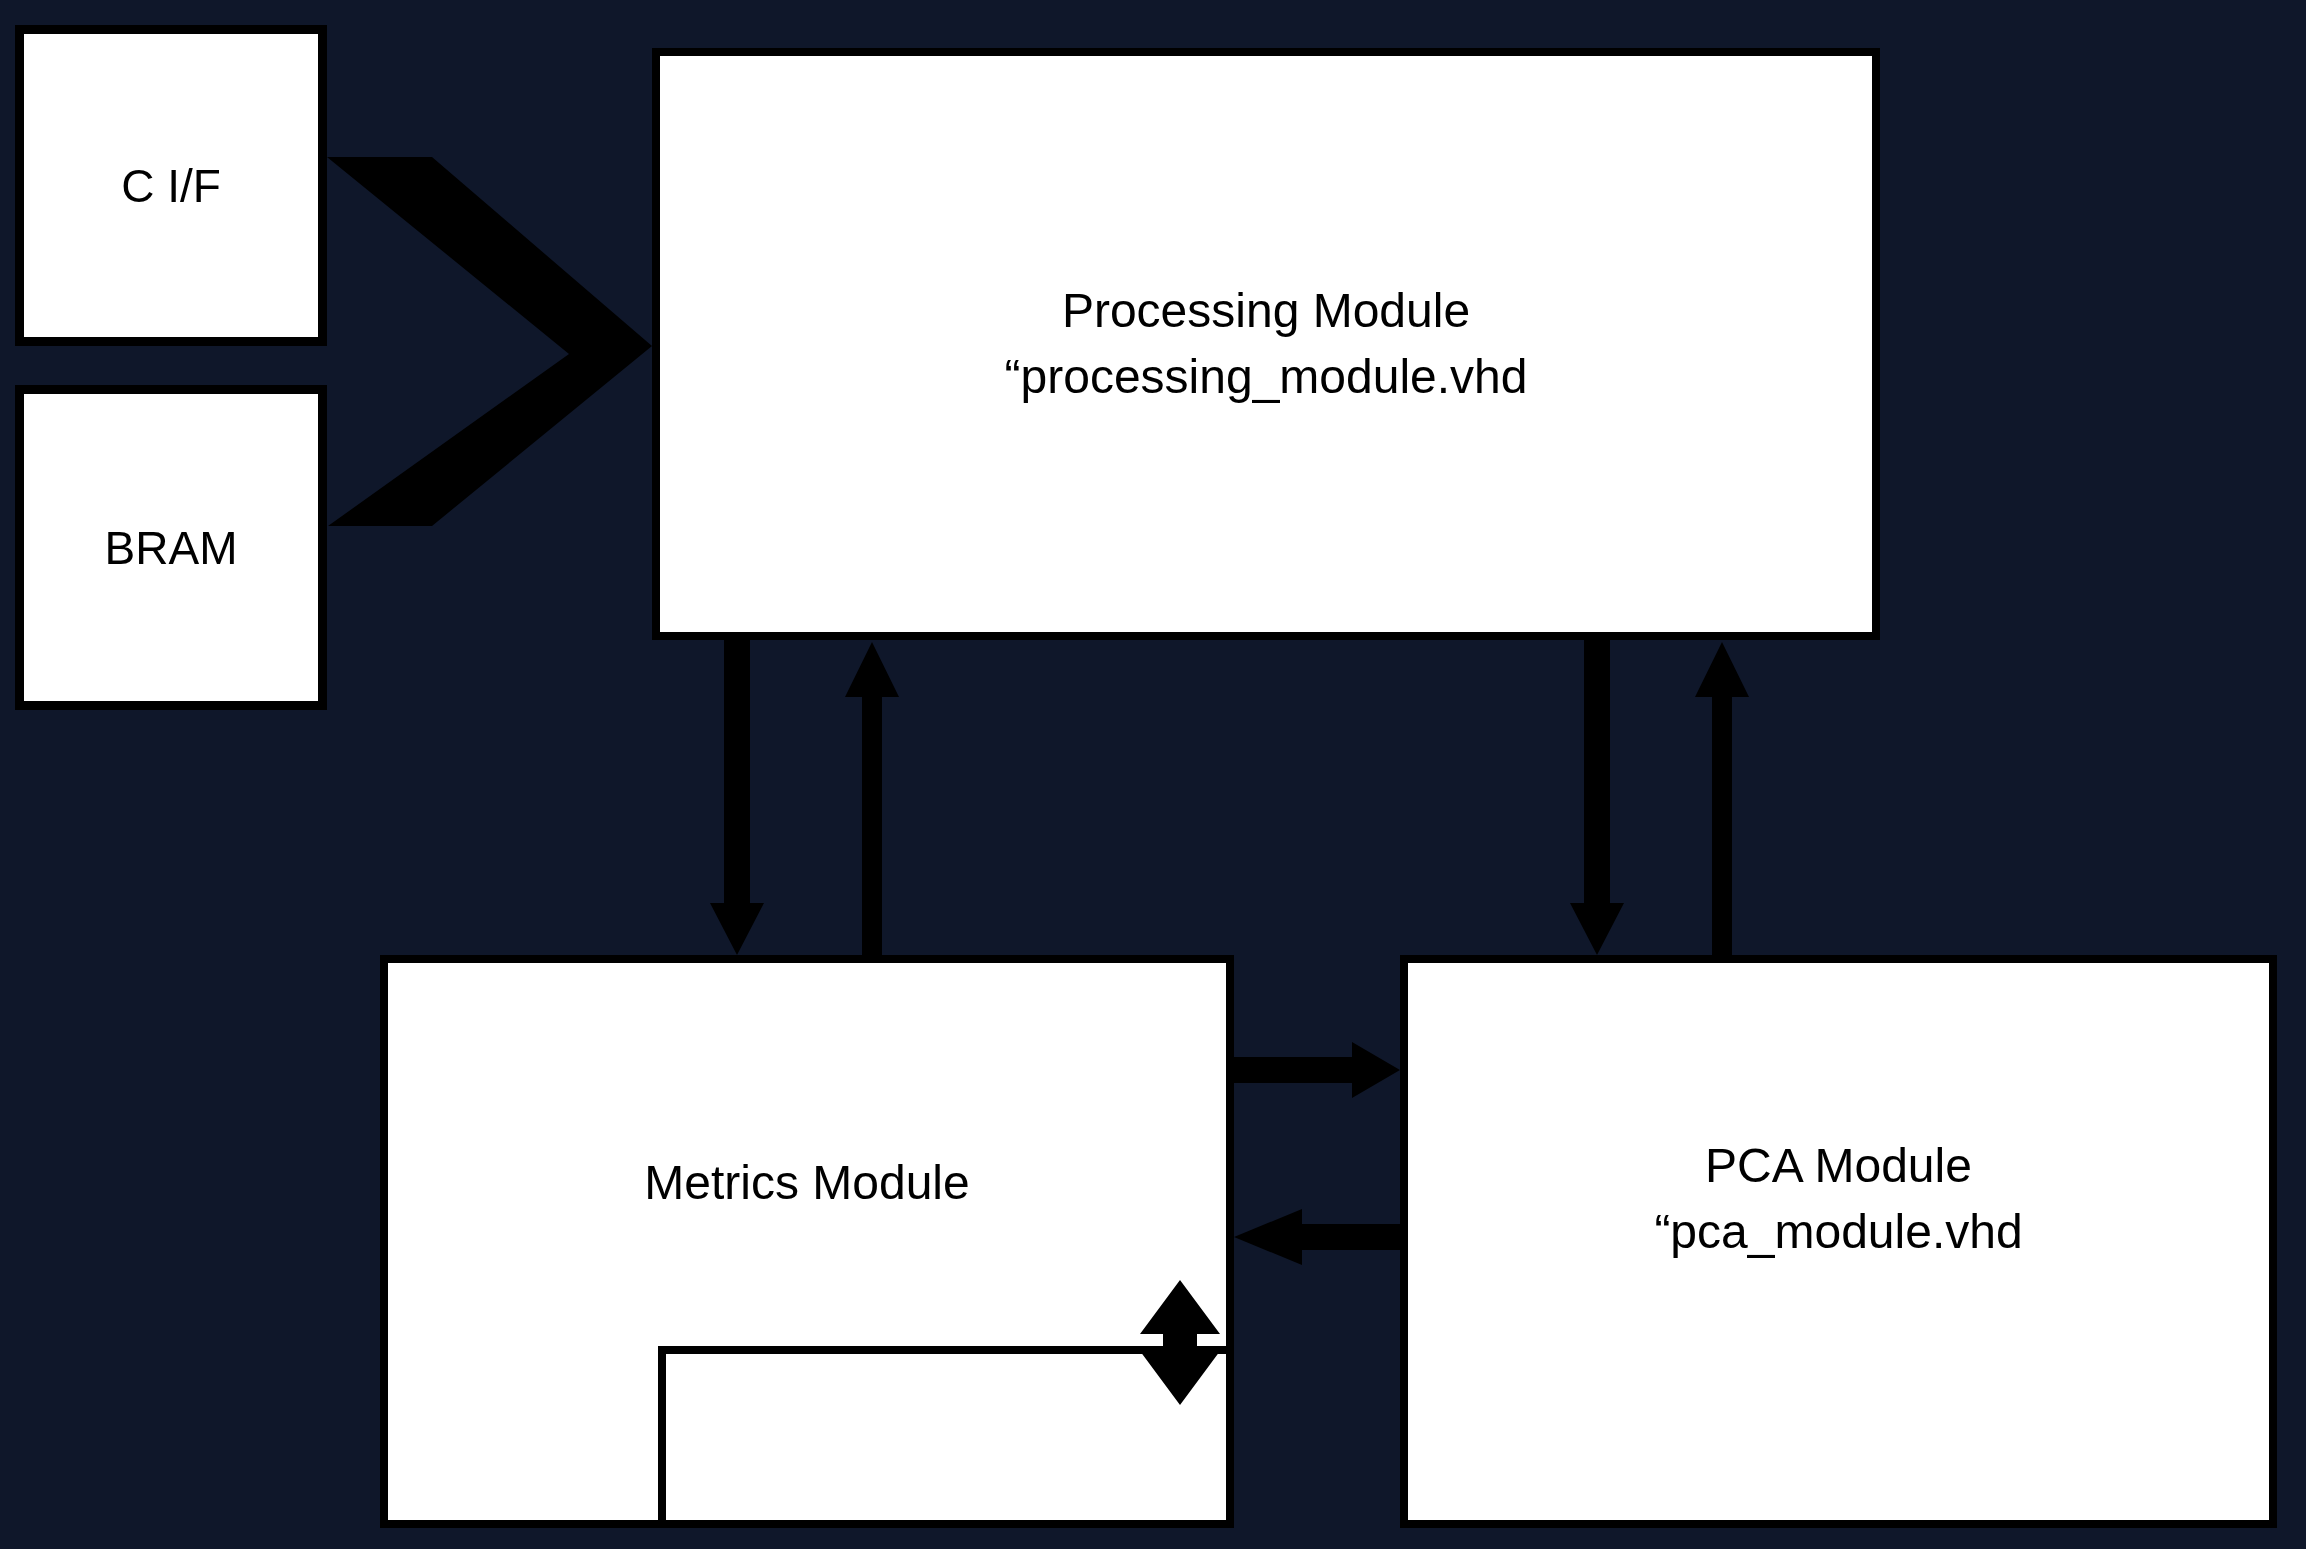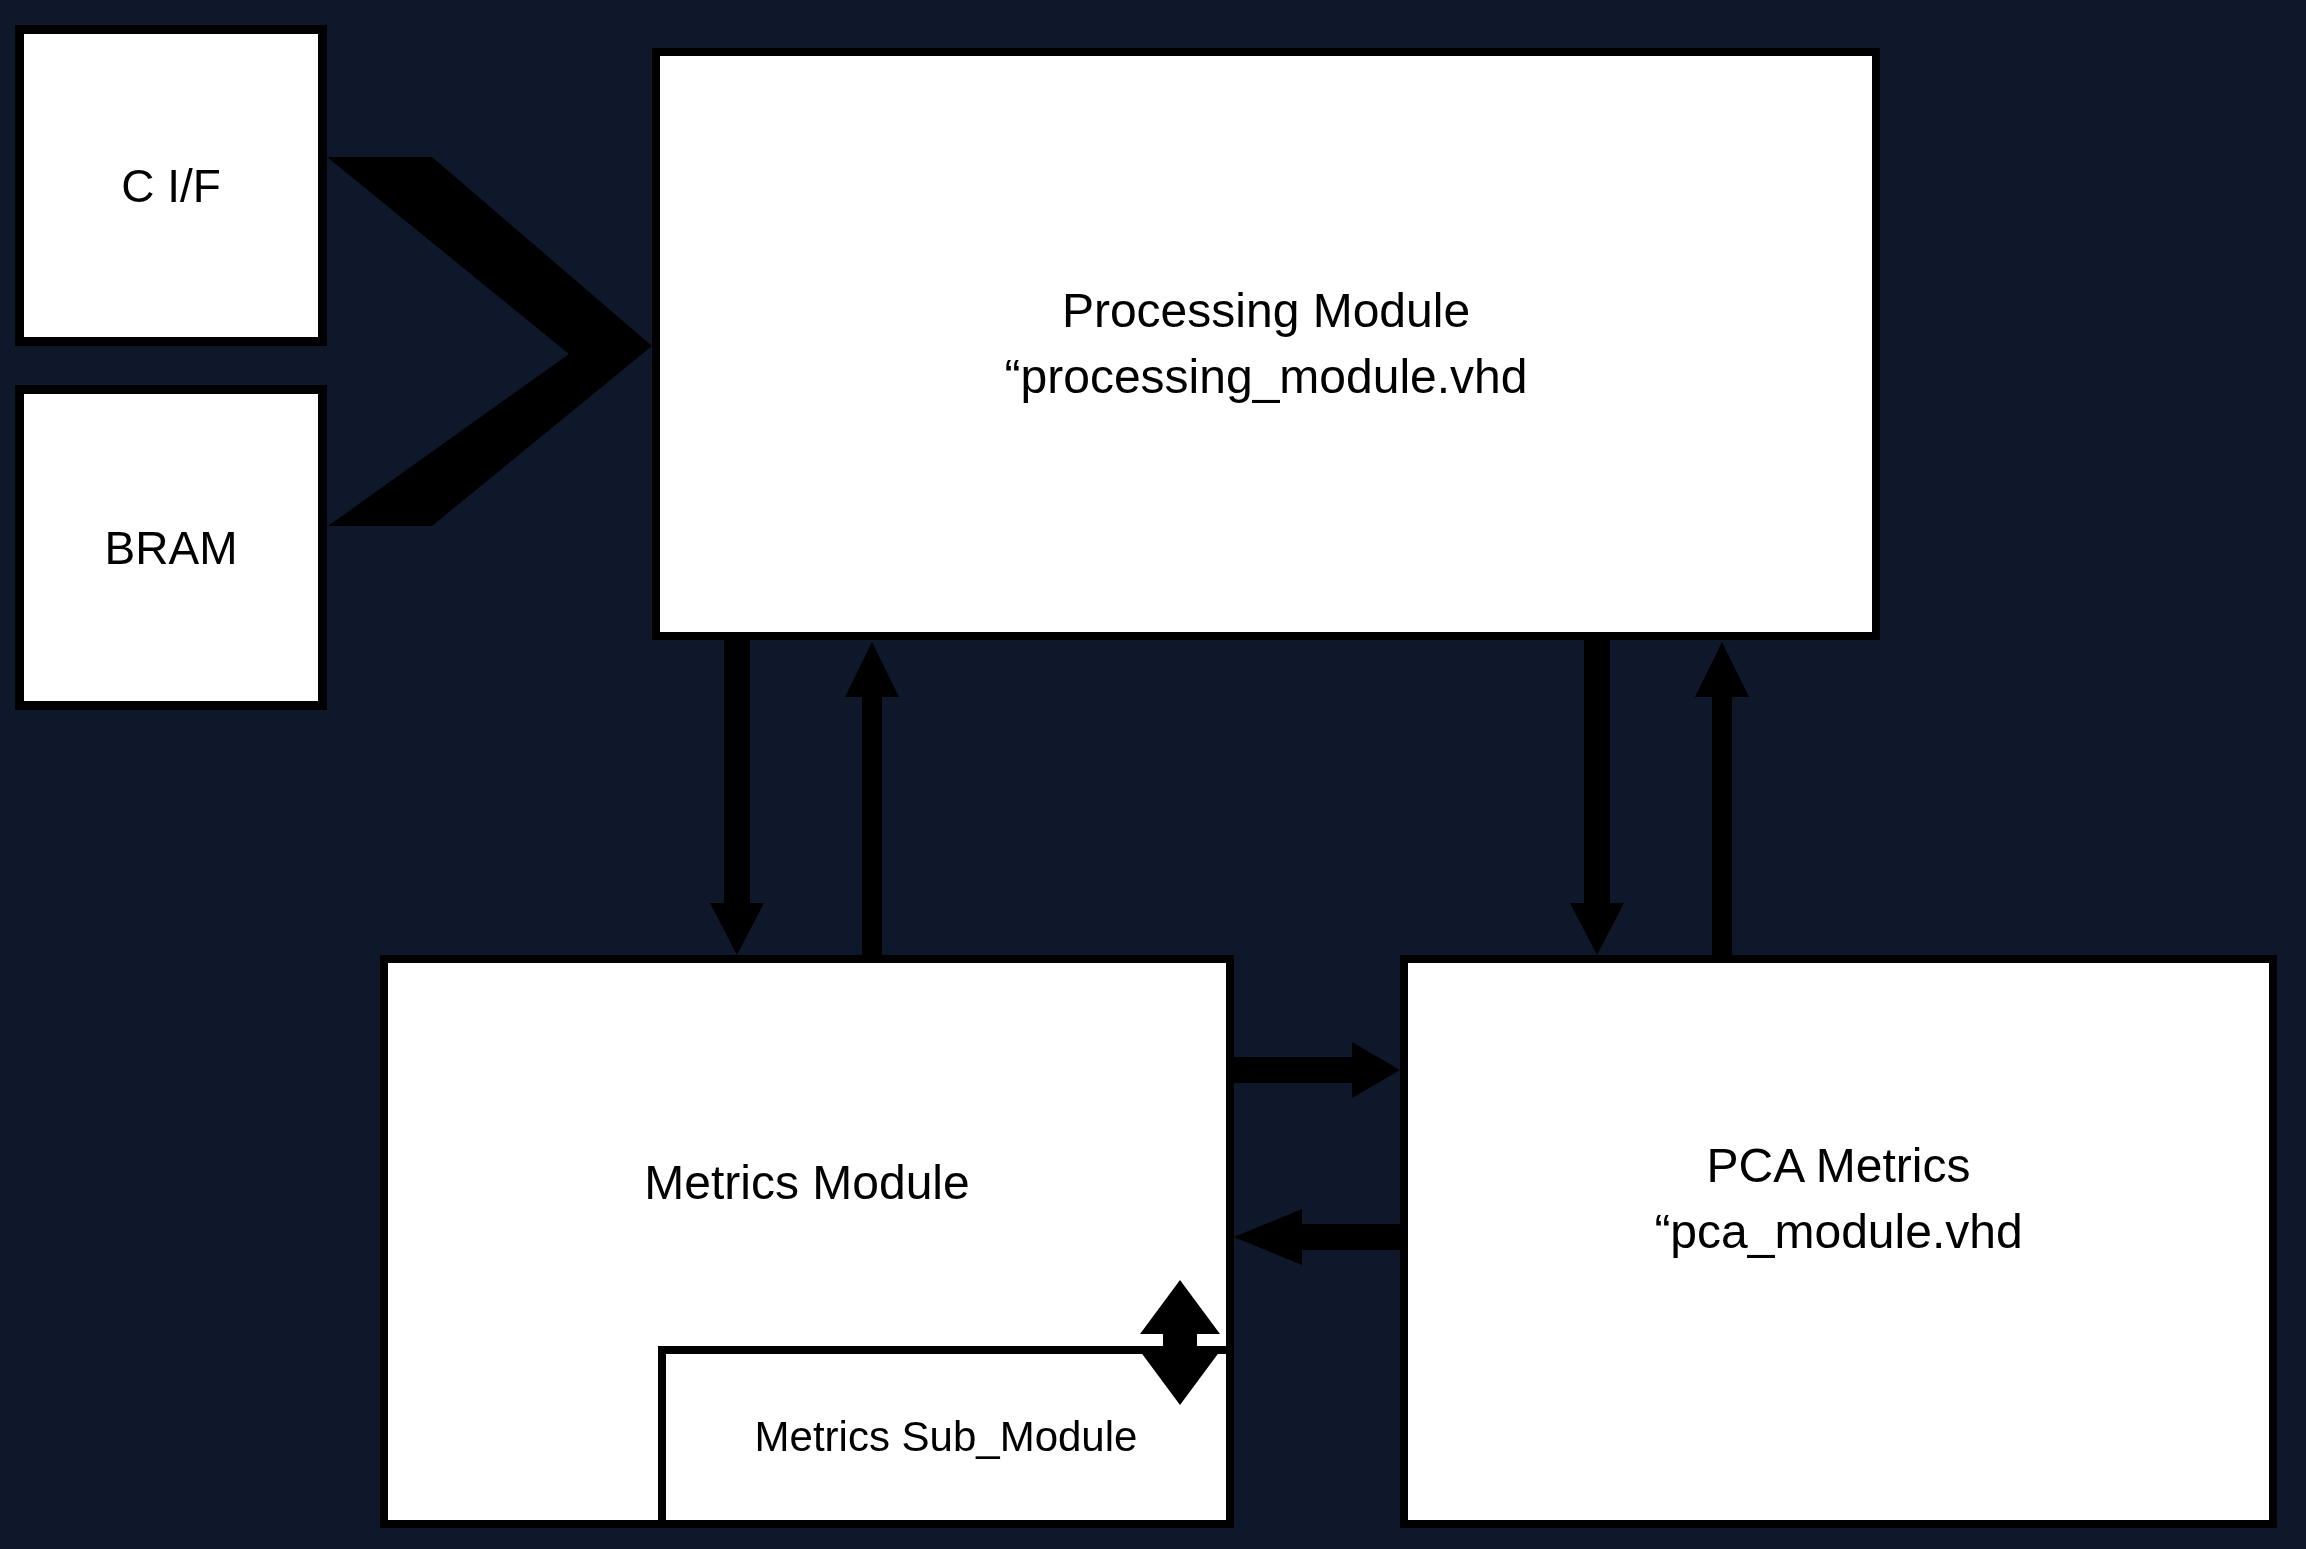--- a/index.html
+++ b/index.html
@@ -72,26 +72,25 @@
   <div class="box" id="processing-box">
     <span>Processing Module</span>
     <span>“processing_module.vhd</span>
   </div>
 
   <div class="box" id="metrics-box">
     <span>Metrics Module</span>
   </div>
 
   <div class="box" id="pca-box">
-    <span>PCA Metrics</span>
+    <span>PCA Module</span>
     <span>“pca_module.vhd</span>
   </div>
 
   <div class="box" id="metrics-sub-box">
-    <span>Metrics Sub_Module</span>
   </div>
 
   <svg id="connector-layer" viewBox="0 0 2306 1549" xmlns="http://www.w3.org/2000/svg">
     <path class="shape" d="M327 157 L432 157 L652 346 L432 526 L328 526 L569 354 Z"></path>
     <path class="shape" d="M724 640 H750 V903 H764 L737 955 L710 903 H724 Z"></path>
     <path class="shape" d="M872 642 L899 697 H882 V955 H862 V697 H845 Z"></path>
     <path class="shape" d="M1584 640 H1610 V903 H1624 L1597 955 L1570 903 H1584 Z"></path>
     <path class="shape" d="M1722 642 L1749 697 H1732 V955 H1712 V697 H1695 Z"></path>
     <path class="shape" d="M1234 1057 H1352 V1042 L1400 1070 L1352 1098 V1083 H1234 Z"></path>
     <path class="shape" d="M1400 1224 H1302 V1209 L1234 1237 L1302 1265 V1250 H1400 Z"></path>

